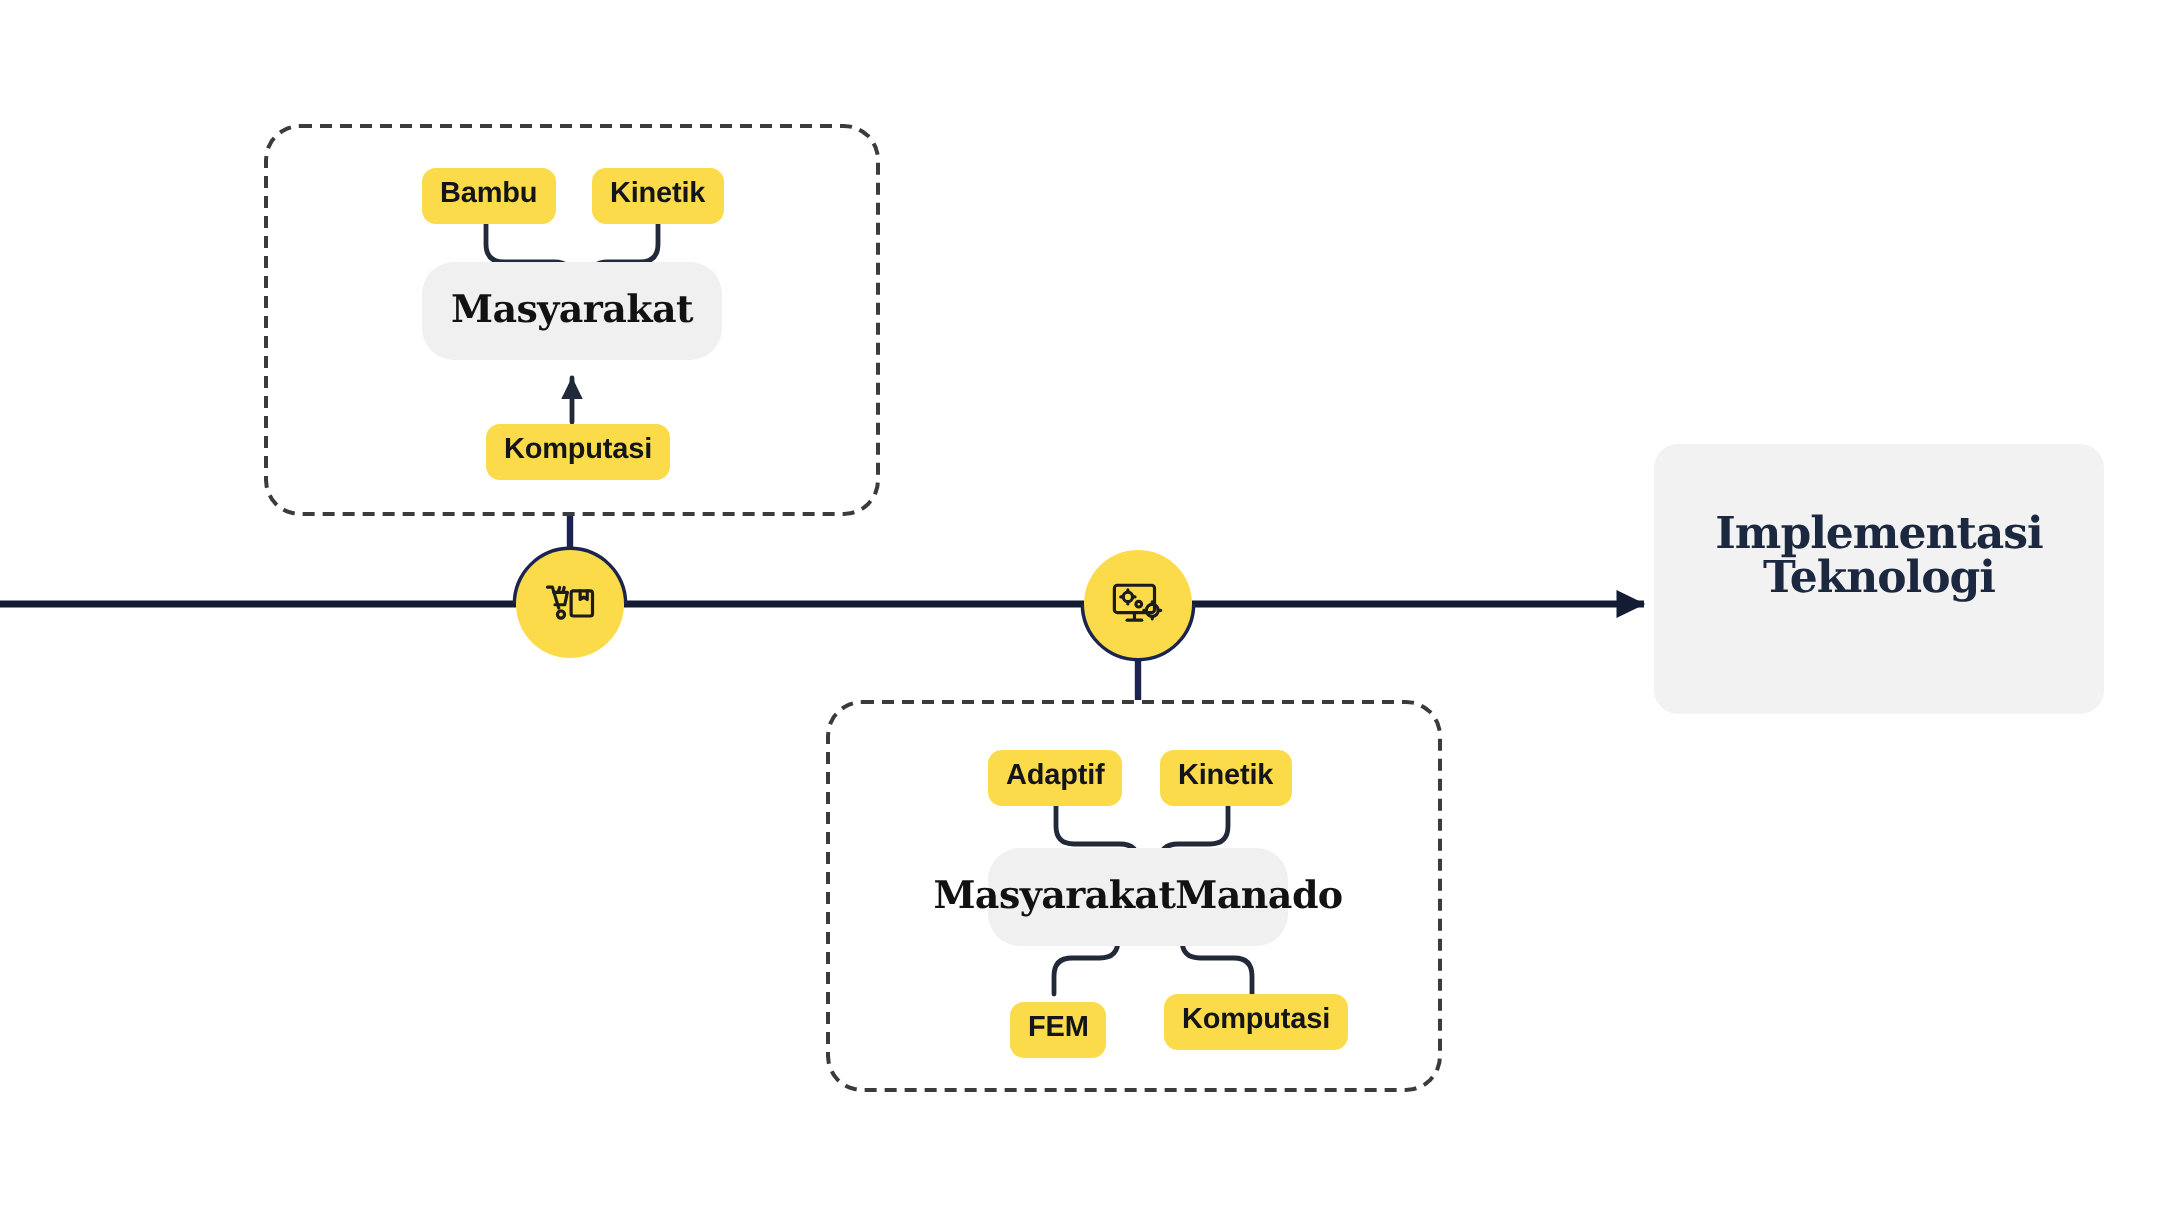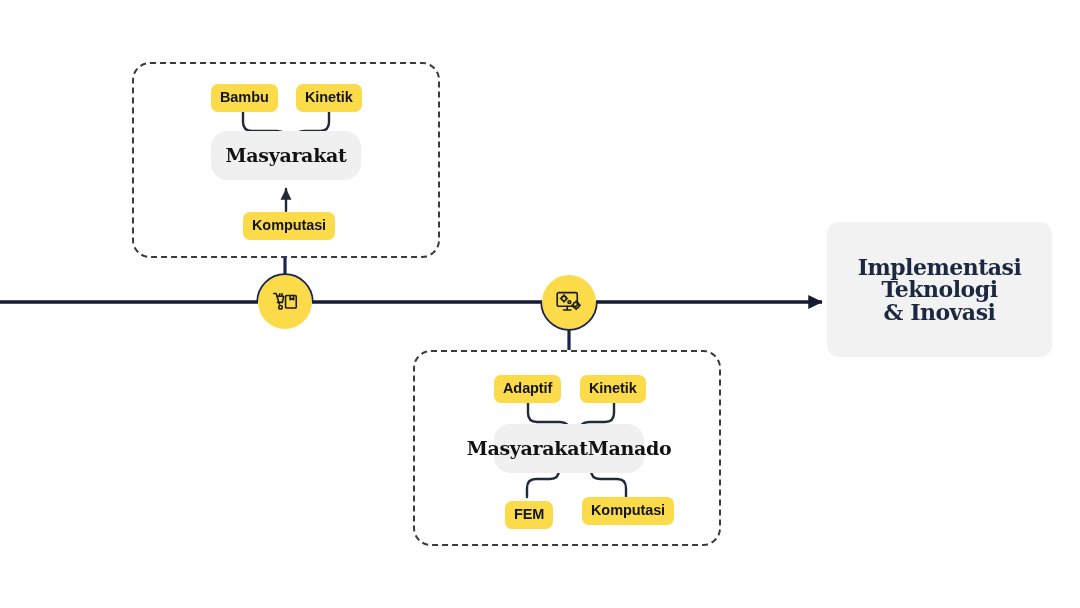--- a/index.html
+++ b/index.html
@@ -211,17 +211,17 @@
           <path d="M23.6 14.9 v1.3 M23.6 22.6 v1.3 M19.1 19.4 h1.3 M26.8 19.4 h1.3"></path>
         </g>
       </svg>
     </span>
   </div>
 
   <div id="outcome-panel">
     <div class="outcome-text">
       <span>Implementasi</span><br>
       <span>Teknologi</span><br>
-      <span>&amp; Inovasi</span><br>
+      <br>
     </div>
   </div>
 
 </div>
 
 </body></html>

